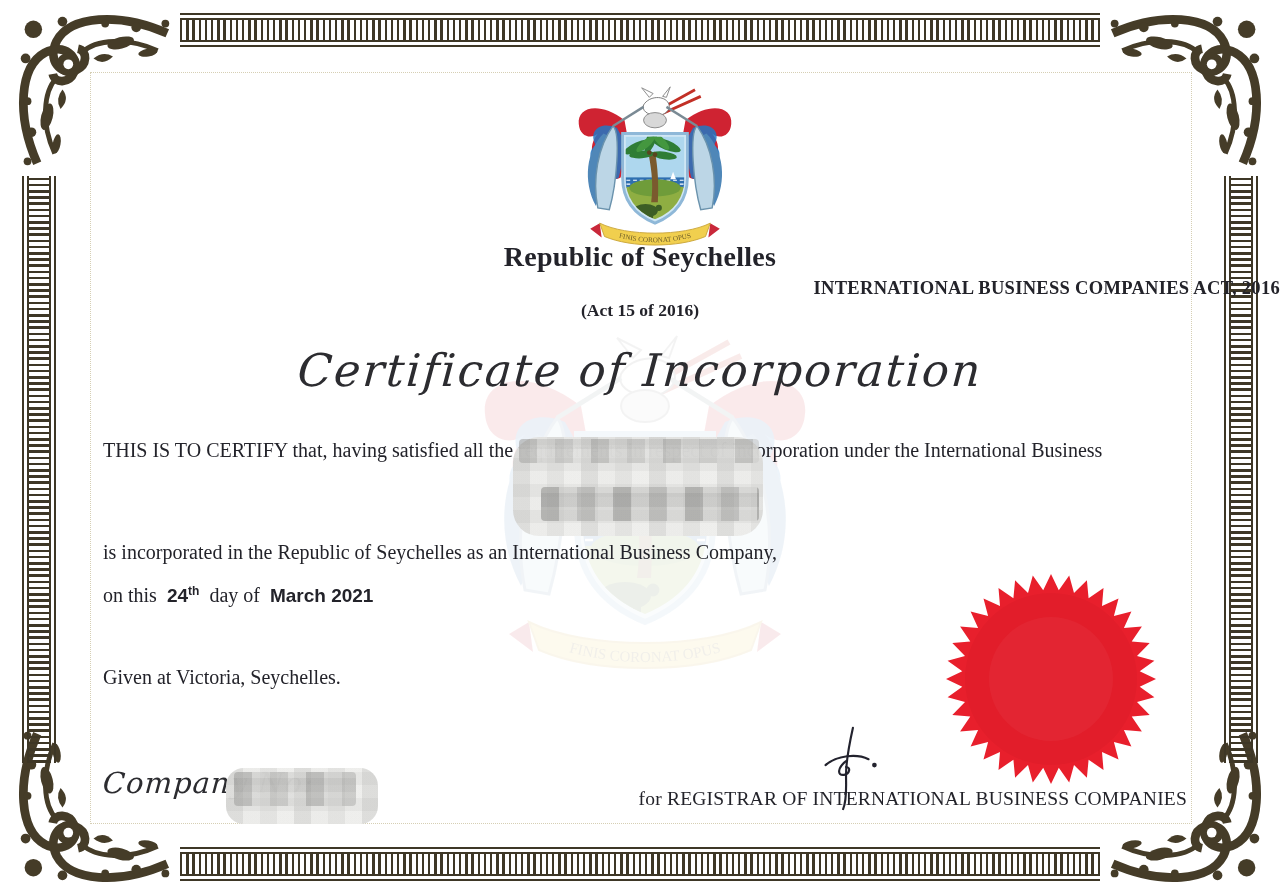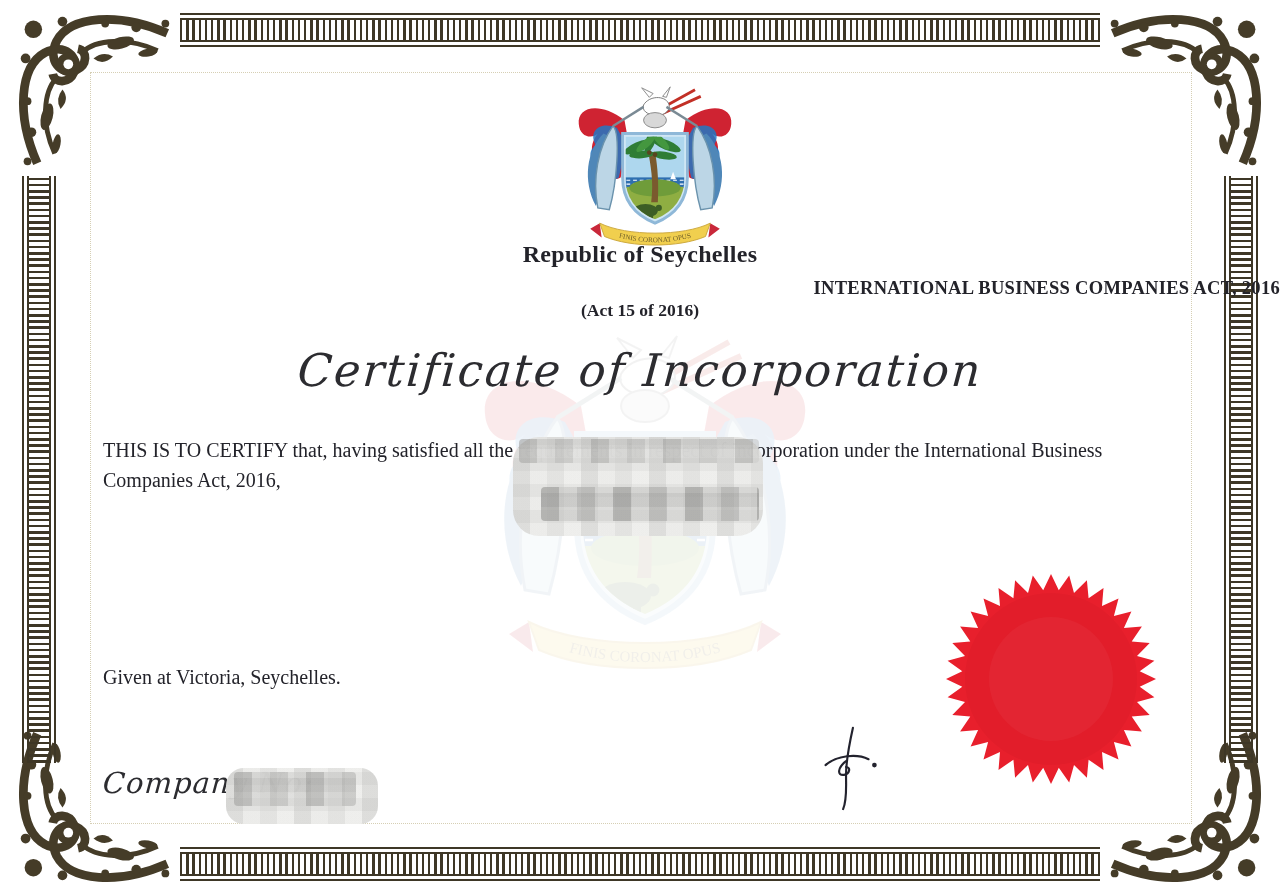--- a/index.html
+++ b/index.html
@@ -33,21 +33,21 @@
   .edge.right{right:22px;top:176px;bottom:132px;}
   .inner-frame{
     position:absolute;left:90px;top:72px;width:1100px;height:750px;
     border:1px dotted #d6cfb4;pointer-events:none;
   }
   
   .arms{position:absolute;left:550px;top:84px;width:210px;height:162px;}
   .watermark{position:absolute;left:425px;top:330px;width:440px;height:340px;opacity:.09;}
   
   .heading{position:absolute;left:0;right:0;top:241px;text-align:center;
-    font-size:24px;font-weight:bold;letter-spacing:.3px;}
+    font-size:28px;font-weight:bold;letter-spacing:.3px;}
   .act-line{position:absolute;left:0;right:0;top:278px;text-align:right;
     font-size:18.5px;font-weight:bold;letter-spacing:.3px;}
   .act-subline{position:absolute;left:0;right:0;top:300px;text-align:center;
     font-size:17.5px;font-weight:bold;}
   .cert-title{
     position:absolute;left:0;right:0;top:344px;text-align:center;
     font-family:"DejaVu Serif", serif;font-style:italic;font-weight:300;
     font-size:45px;letter-spacing:2px;color:#2c2c30;transform:skewX(-4deg);
   }
   
@@ -218,37 +218,41 @@
       <use href="#arms"></use>
     </svg>
 
   <div class="heading">Republic of Seychelles</div>
   <div class="act-line">INTERNATIONAL BUSINESS COMPANIES ACT, 2016</div>
   <div class="act-subline">(Act 15 of 2016)</div>
   <div class="cert-title">Certificate of Incorporation</div>
 
   <div class="body-par">
     <div>THIS IS TO CERTIFY that, having satisfied all the requirements in respect of incorporation under the International Business</div>
-    <div>Companies Act, 2016,</div>
-  </div>
-
-
+  </div>
+
+  <div class="inc-line">is incorporated in the Republic of Seychelles as an International Business Company,</div>
+
+  <div class="date-line">
+    <span>on this</span><span class="sp"></span><span class="b"><span>24</span><sup>th</sup></span><span class="sp"></span><span>day of</span><span class="sp"></span><span class="b">March 2021</span>
+  </div>
 
   <div class="given-line">Given at Victoria, Seychelles.</div>
 
   <div class="company-no">Company No:</div>
 
   <svg class="signature" viewBox="0 0 70 90">
     <g fill="none" stroke="#23232e" stroke-width="2.2" stroke-linecap="round">
       <path d="M40,4 C36,22 33,40 33,52 C33,66 34,78 30,87"></path>
       <path d="M12,42 C24,32 44,30 56,36"></path>
       <path d="M33,38 C25,44 23,53 31,52 C37,51 38,44 33,44"></path>
     </g>
     <circle cx="62" cy="42" r="2.4" fill="#23232e"></circle>
   </svg>
+  <div class="registrar">for REGISTRAR OF INTERNATIONAL BUSINESS COMPANIES</div>
 
   <svg class="seal" viewBox="0 0 210 210">
     <polygon id="seal-poly" fill="#e81f2c" points="105.0,0.0 112.8,16.3 123.2,1.6 128.0,19.0 140.9,6.3 142.6,24.3 157.5,14.1 156.0,32.1 172.5,24.6 167.9,42.1 185.4,37.5 177.9,54.0 195.9,52.5 185.7,67.4 203.7,69.1 191.0,82.0 208.4,86.8 193.7,97.2 210.0,105.0 193.7,112.8 208.4,123.2 191.0,128.0 203.7,140.9 185.7,142.6 195.9,157.5 177.9,156.0 185.4,172.5 167.9,167.9 172.5,185.4 156.0,177.9 157.5,195.9 142.6,185.7 140.9,203.7 128.0,191.0 123.2,208.4 112.8,193.7 105.0,210.0 97.2,193.7 86.8,208.4 82.0,191.0 69.1,203.7 67.4,185.7 52.5,195.9 54.0,177.9 37.5,185.4 42.1,167.9 24.6,172.5 32.1,156.0 14.1,157.5 24.3,142.6 6.3,140.9 19.0,128.0 1.6,123.2 16.3,112.8 0.0,105.0 16.3,97.2 1.6,86.8 19.0,82.0 6.3,69.1 24.3,67.4 14.1,52.5 32.1,54.0 24.6,37.5 42.1,42.1 37.5,24.6 54.0,32.1 52.5,14.1 67.4,24.3 69.1,6.3 82.0,19.0 86.8,1.6 97.2,16.3"></polygon>
     <circle cx="105" cy="105" r="86" fill="rgba(120,0,10,0.05)"></circle>
     <circle cx="105" cy="105" r="62" fill="rgba(255,255,255,0.04)"></circle>
   </svg>
 
   <div class="redact name">
     <div class="dark top"></div>
     <div class="dark"></div>

